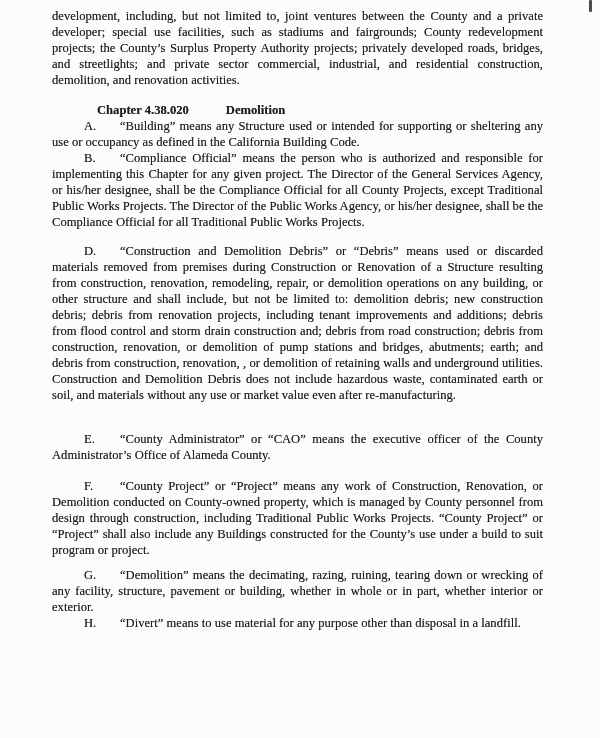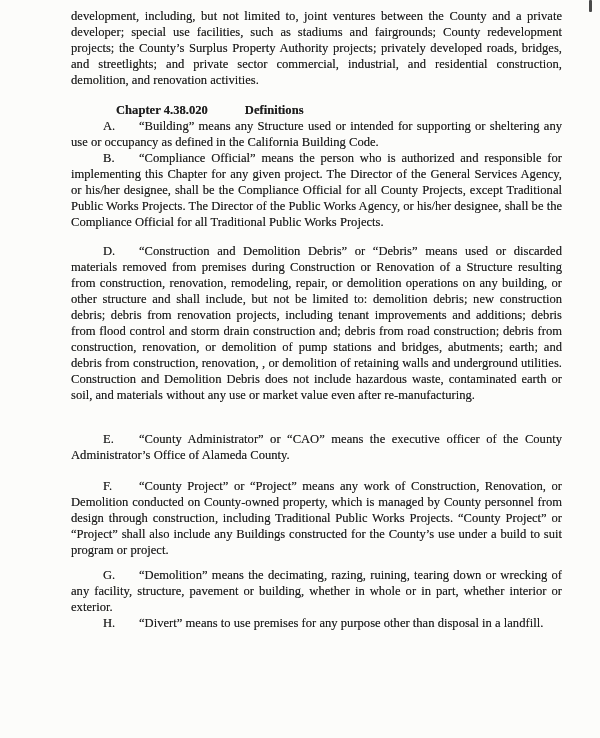--- a/index.html
+++ b/index.html
@@ -12,21 +12,21 @@
     width: 600px;
     height: 738px;
     margin: 0 auto;
     background: #fcfcfa;
     overflow: hidden;
     font-family: "Liberation Serif", serif;
     color: #1e1e1e;
   }
   .content {
     position: absolute;
-    left: 71px;
+    left: 52px;
     top: 8px;
     width: 491px;
   }
   p {
     margin: 0;
     font-size: 12.6px;
     line-height: 16px;
     text-align: justify;
     text-shadow: 0 0 0.45px rgba(20,20,20,0.55);
   }
@@ -66,32 +66,32 @@
 </head>
 <body>
 
 <div class="page">
   <div class="scan-artifact"></div>
 
   <div class="content">
 
     <p class="intro">development, including, but not limited to, joint ventures between the County and a private developer; special use facilities, such as stadiums and fairgrounds; County redevelopment projects; the County’s Surplus Property Authority projects; privately developed roads, bridges, and streetlights; and private sector commercial, industrial, and residential construction, demolition, and renovation activities.</p>
 
-    <p class="heading"><span class="sec-num">Chapter 4.38.020</span><span class="sec-title">Definitions</span></p>
+    <p class="heading"><span class="sec-num">Chapter 4.38.020</span><span class="sec-title">Demolition</span></p>
 
     <p class="def def-a"><span class="letter">A.</span><span>“Building” means any Structure used or intended for supporting or sheltering any use or occupancy as defined in the California Building Code.</span></p>
 
     <p class="def def-b"><span class="letter">B.</span><span>“Compliance Official” means the person who is authorized and responsible for implementing this Chapter for any given project.  The Director of the General Services Agency, or his/her designee, shall be the Compliance Official for all County Projects, except Traditional Public Works Projects.  The Director of the Public Works Agency, or his/her designee, shall be the Compliance Official for all Traditional Public Works Projects.</span></p>
 
 
     <p class="def def-d"><span class="letter">D.</span><span>“Construction and Demolition Debris” or “Debris” means used or discarded materials removed from premises during Construction or Renovation of a Structure resulting from construction, renovation, remodeling, repair, or demolition operations on any building, or other structure and shall include, but not be limited to: demolition debris; new construction debris; debris from renovation projects, including tenant improvements and additions; debris from flood control and storm drain construction and; debris from road construction; debris from construction, renovation, or demolition of pump stations and bridges, abutments; earth; and debris from construction, renovation, , or demolition of retaining walls and underground utilities. Construction and Demolition Debris does not include hazardous waste, contaminated earth or soil, and materials without any use or market value even after re-manufacturing.</span></p>
 
     <p class="def def-e"><span class="letter">E.</span><span>“County Administrator” or “CAO” means the executive officer of the County Administrator’s Office of Alameda County.</span></p>
 
     <p class="def def-f"><span class="letter">F.</span><span>“County Project” or “Project” means any work of Construction, Renovation, or Demolition conducted on County-owned property, which is managed by County personnel from design through construction, including Traditional Public Works Projects.  “County Project” or “Project” shall also include any Buildings constructed for the County’s use under a build to suit program or project.</span></p>
 
     <p class="def def-g"><span class="letter">G.</span><span>“Demolition” means the decimating, razing, ruining, tearing down or wrecking of any facility, structure, pavement or building, whether in whole or in part, whether interior or exterior.</span></p>
 
-    <p class="def def-h"><span class="letter">H.</span><span>“Divert” means to use premises for any purpose other than disposal in a landfill.</span></p>
+    <p class="def def-h"><span class="letter">H.</span><span>“Divert” means to use material for any purpose other than disposal in a landfill.</span></p>
 
 
   </div>
 </div>
 
 </body></html>

